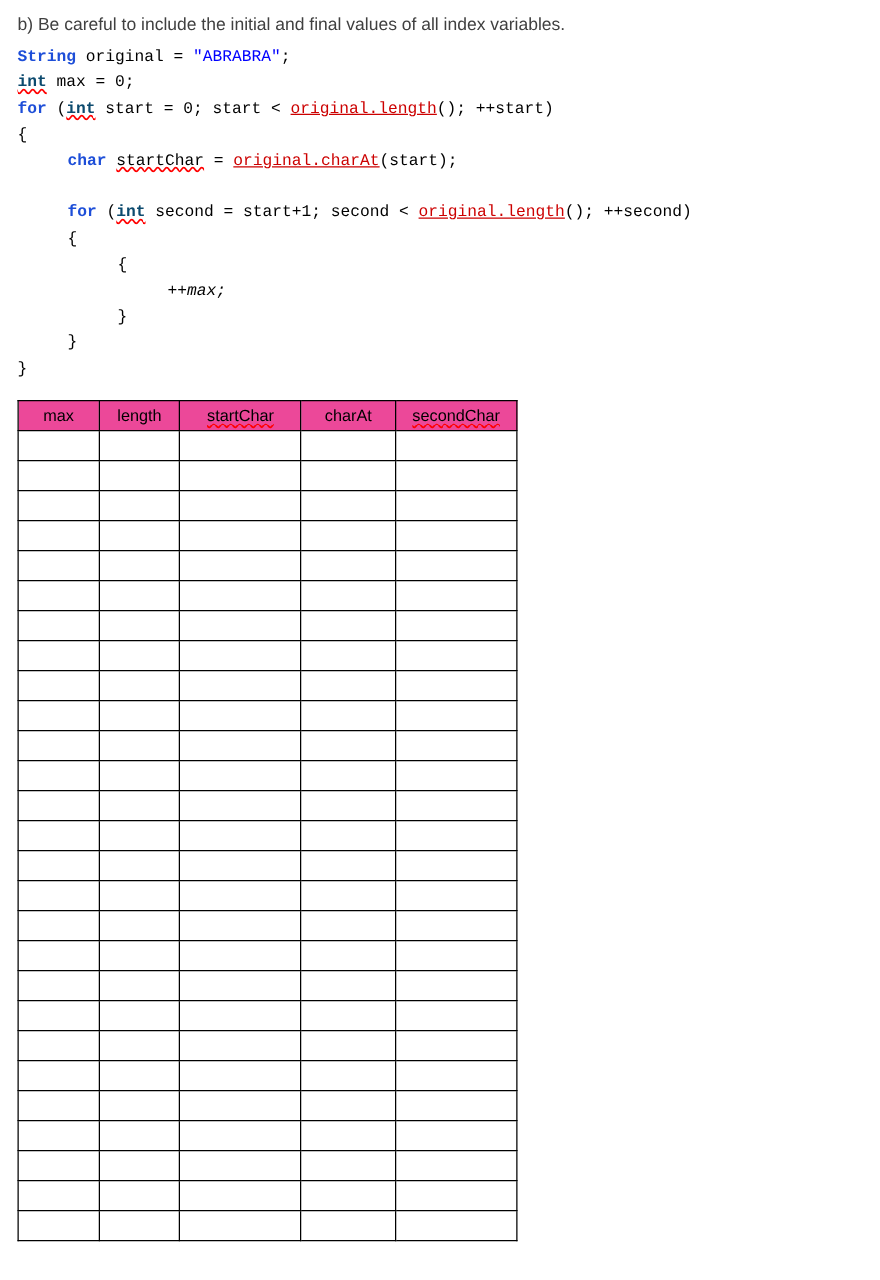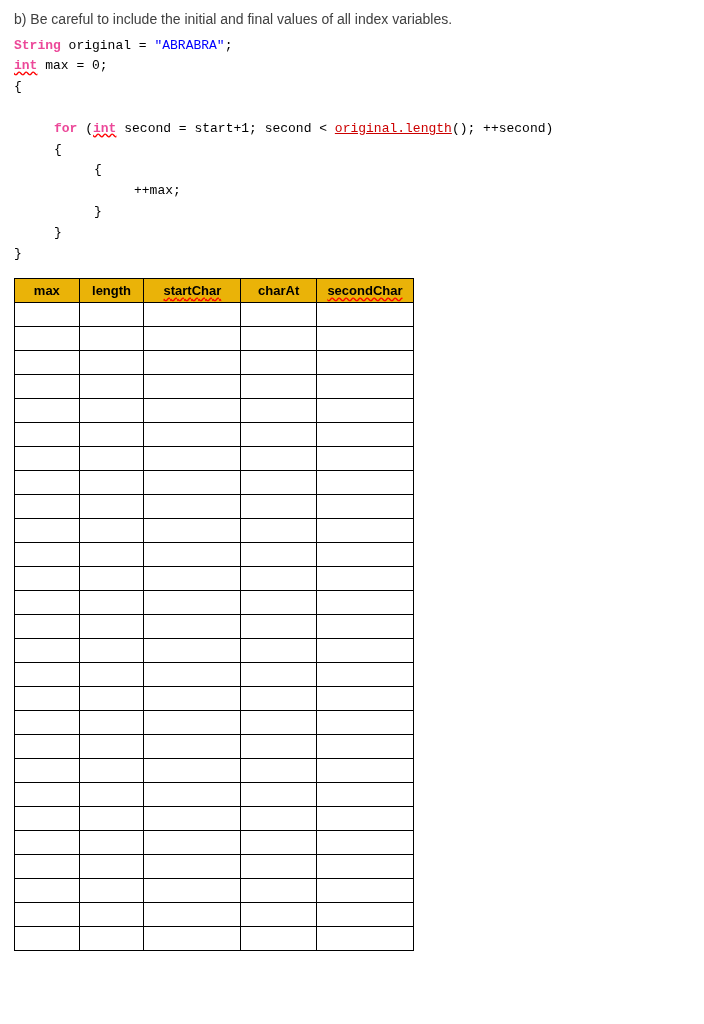--- a/index.html
+++ b/index.html
@@ -30,26 +30,26 @@
       line-height: 1.6;
       margin-bottom: 14px;
     }
 
     .code-line {
       display: block;
       white-space: pre;
     }
 
     .kw {
-      color: #ec4899;
+      color: #1d4ed8;
       font-weight: bold;
     }
 
     .kw-int {
-      color: #ec4899;
+      color: #0c4a6e;
       font-weight: bold;
       text-decoration: underline wavy red;
     }
 
     .str {
       color: #0000ff;
     }
 
     .method-underline {
       text-decoration: underline;
@@ -65,20 +65,21 @@
     .indent1 {
       padding-left: 40px;
     }
 
     .indent2 {
       padding-left: 80px;
     }
 
     .indent3 {
       padding-left: 120px;
+      font-style: italic;
     }
 
     
     .trace-table {
       border-collapse: collapse;
       width: 400px;
       margin-top: 4px;
     }
 
     .trace-table th,
@@ -86,22 +87,22 @@
       border: 1px solid #000000;
       padding: 4px 6px;
       text-align: center;
       font-family: Arial, sans-serif;
       font-size: 13px;
       height: 24px;
       min-width: 60px;
     }
 
     .trace-table th {
-      font-weight: bold;
-      background: #eab308;
+      font-weight: normal;
+      background: #ec4899;
     }
 
     .col-max { width: 50px; }
     .col-start { width: 60px; }
     .col-startchar { width: 90px; }
     .col-second { width: 70px; }
     .col-secondchar { width: 90px; }
   </style>
 </head>
 <body>
@@ -109,23 +110,25 @@
 <div>
   <p class="problem-text">b) Be careful to include the initial and final values of all index variables.</p>
 </div>
 
 <div class="code-block">
 
   <span class="code-line"><span class="kw">String</span> original = <span class="str">"ABRABRA"</span>;</span>
 
   <span class="code-line"><span class="kw-int">int</span> max = 0;</span>
 
+  <span class="code-line"><span class="kw">for</span> (<span class="kw-int">int</span> start = 0; start &lt; <span class="method-underline">original.length</span>(); ++start)</span>
 
   <span class="code-line">{</span>
 
+  <span class="code-line indent1"><span class="kw">char</span> <span class="var-underline">startChar</span> = <span class="method-underline">original.charAt</span>(start);</span>
 
   <span class="code-line"> </span>
 
   <span class="code-line indent1"><span class="kw">for</span> (<span class="kw-int">int</span> second = start+1; second &lt; <span class="method-underline">original.length</span>(); ++second)</span>
 
   <span class="code-line indent1">{</span>
 
 
 
   <span class="code-line indent2">{</span>

